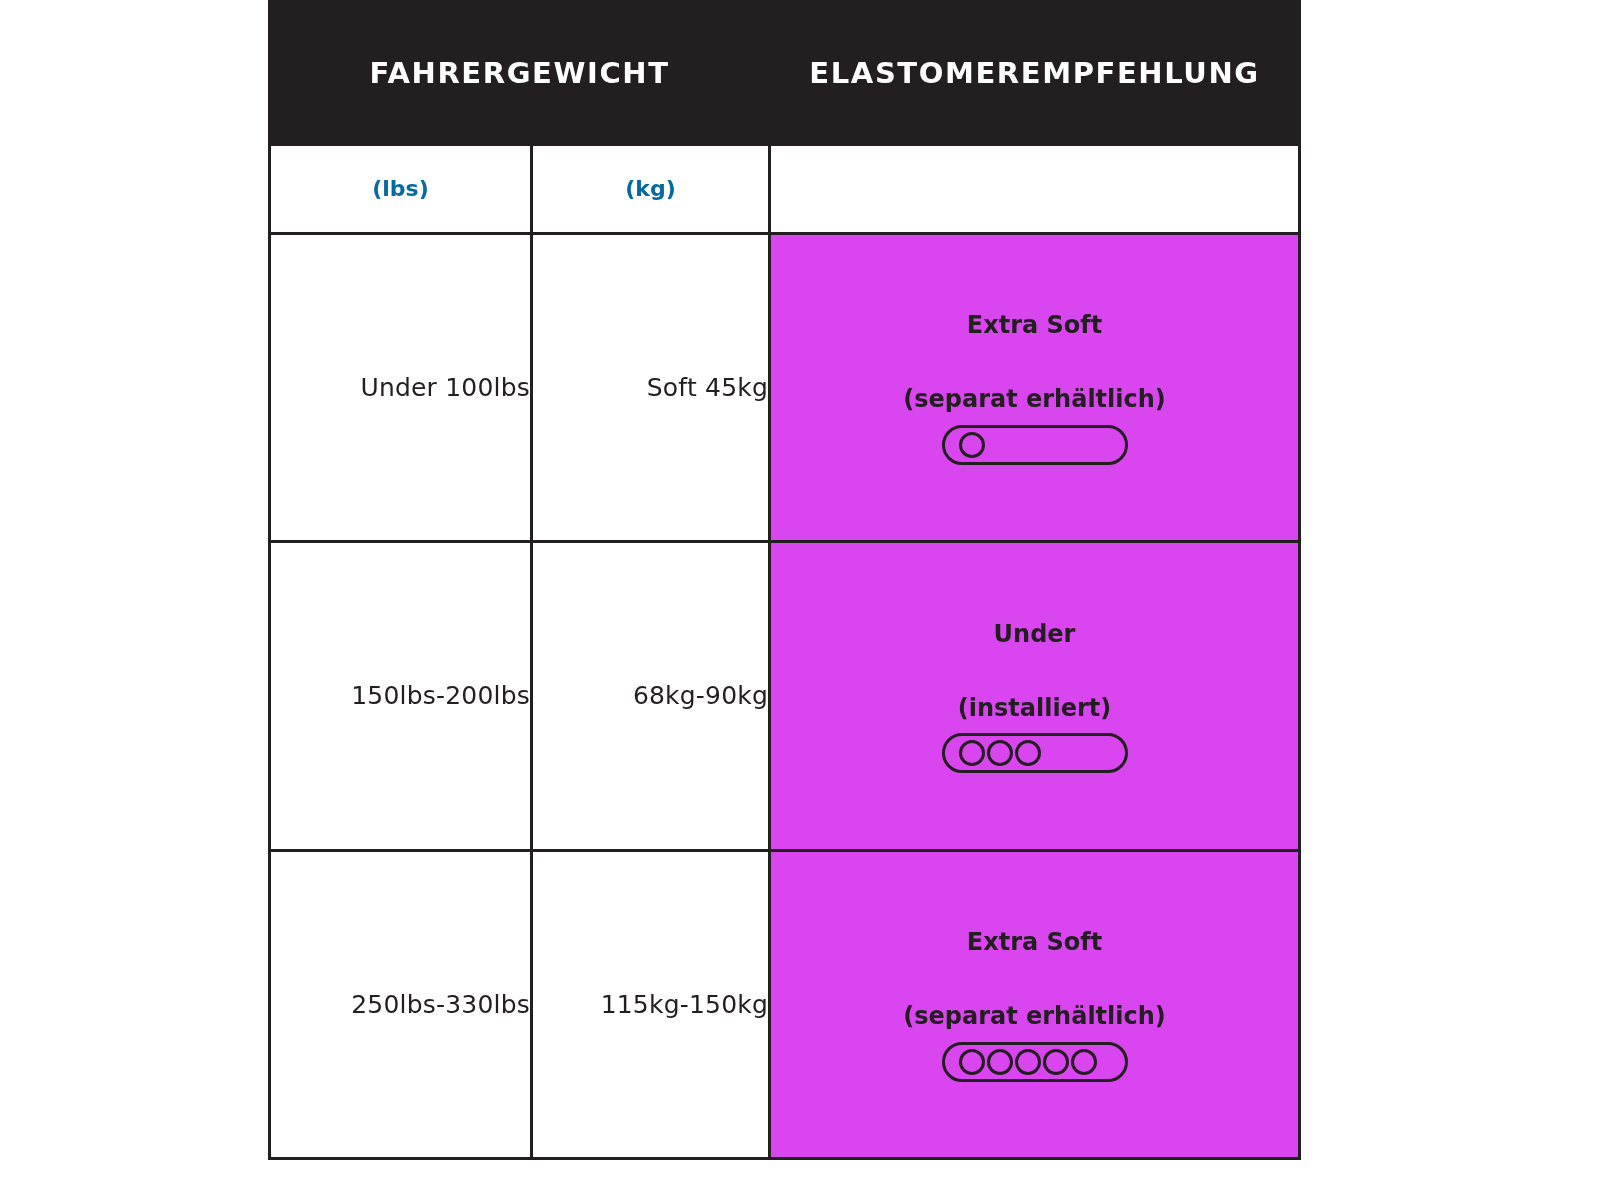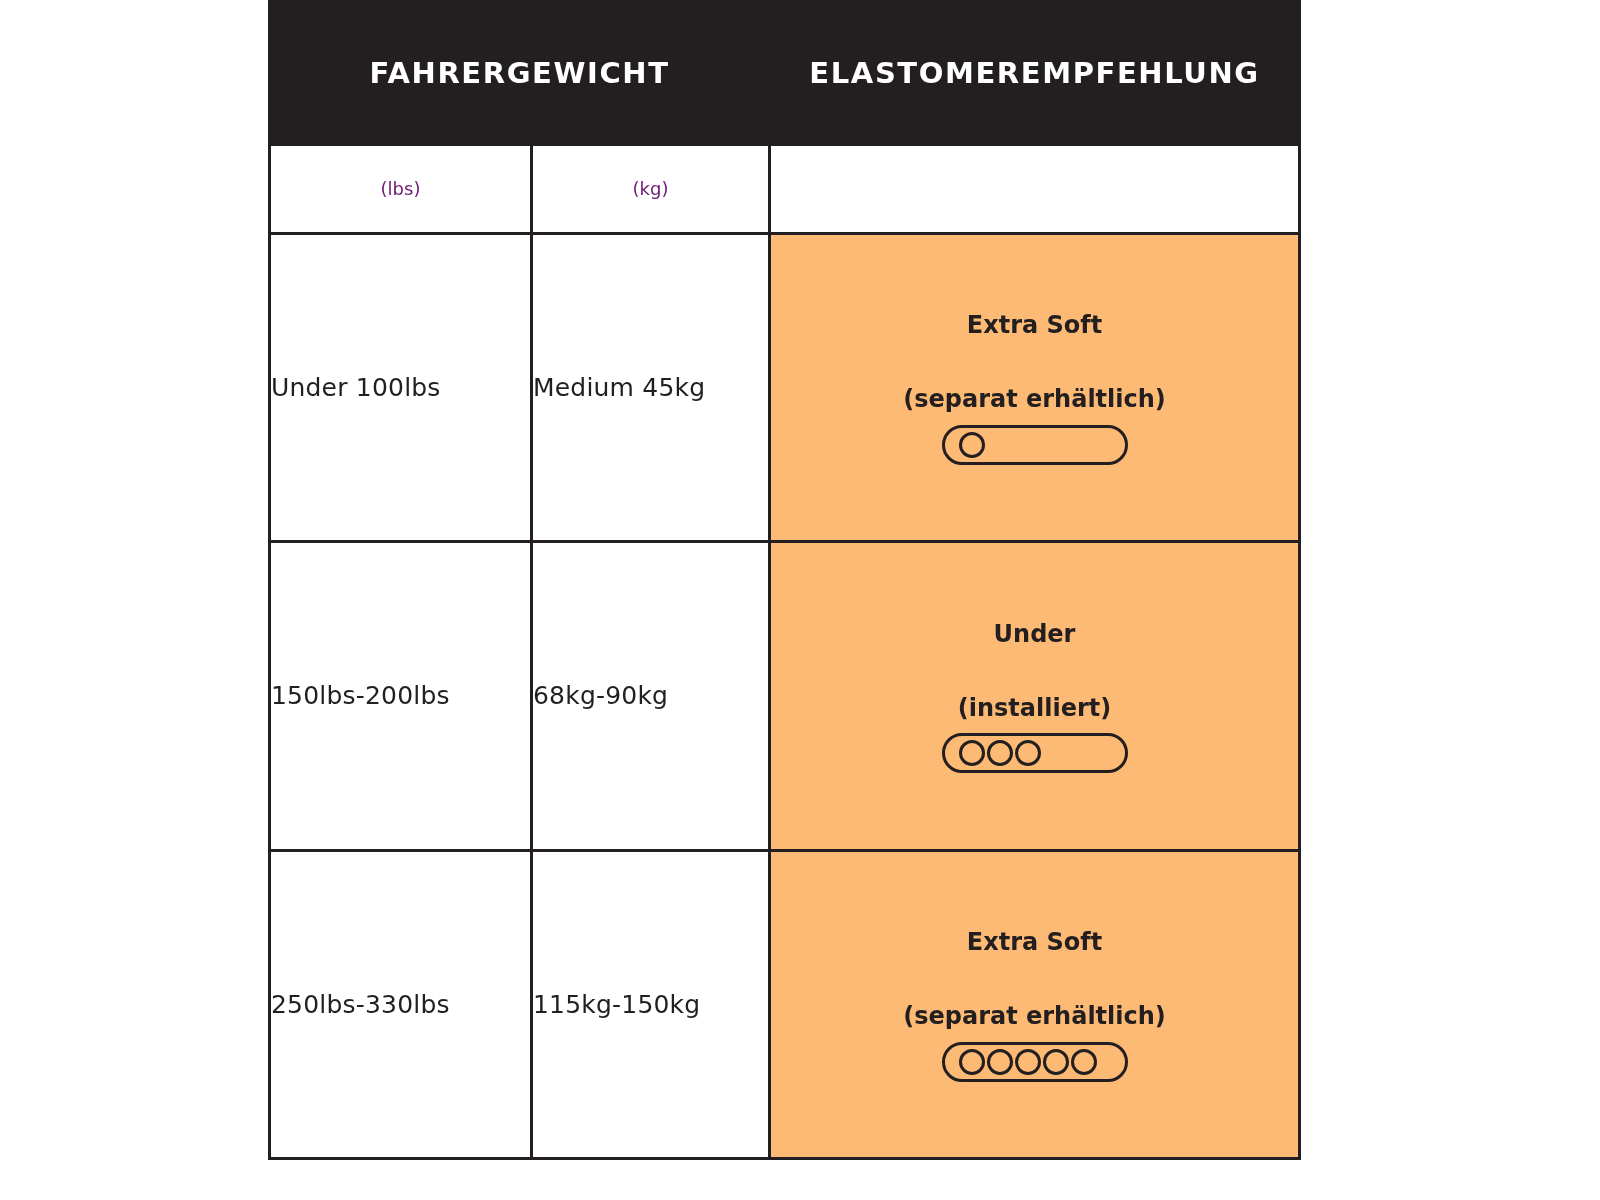--- a/index.html
+++ b/index.html
@@ -58,39 +58,39 @@
     color: #ffffff;
   }
 
   
   .units-row td {
     height: 56px;
     text-align: center;
     background: #ffffff;
   }
   .units-text {
-    font-size: 18px;
-    font-weight: normal;
-    color: #701a75;
+    font-size: 22px;
+    font-weight: bold;
+    color: #0369a1;
   }
 
   
   .data-row td {
     height: 202px;
   }
   .cell-weight {
-    text-align: left;
+    text-align: right;
     background: #ffffff;
     font-size: 25px;
     font-weight: 500;
     color: #231f20;
     letter-spacing: 0.2px;
   }
   .cell-rec {
-    background: #fdba74;
+    background: #d946ef;
     text-align: center;
   }
   .rec-inner {
     display: flex;
     flex-direction: column;
     align-items: center;
     justify-content: center;
     gap: 10px;
   }
   .rec-label {
@@ -165,21 +165,21 @@
           <td>
             <div class="units-text">(kg)</div>
           </td>
           <td>
             <div class="units-text"></div>
           </td>
         </tr>
 
         <tr class="data-row">
           <td class="cell-weight">Under 100lbs</td>
-          <td class="cell-weight">Medium 45kg</td>
+          <td class="cell-weight">Soft 45kg</td>
           <td class="cell-rec">
             <div class="rec-inner">
               <div class="rec-label">
                 <span>Extra Soft</span>
                 <span class="sub">(separat erhältlich)</span>
               </div>
               <div class="pill w1">
                 <span class="dot"></span>
               </div>
             </div>

